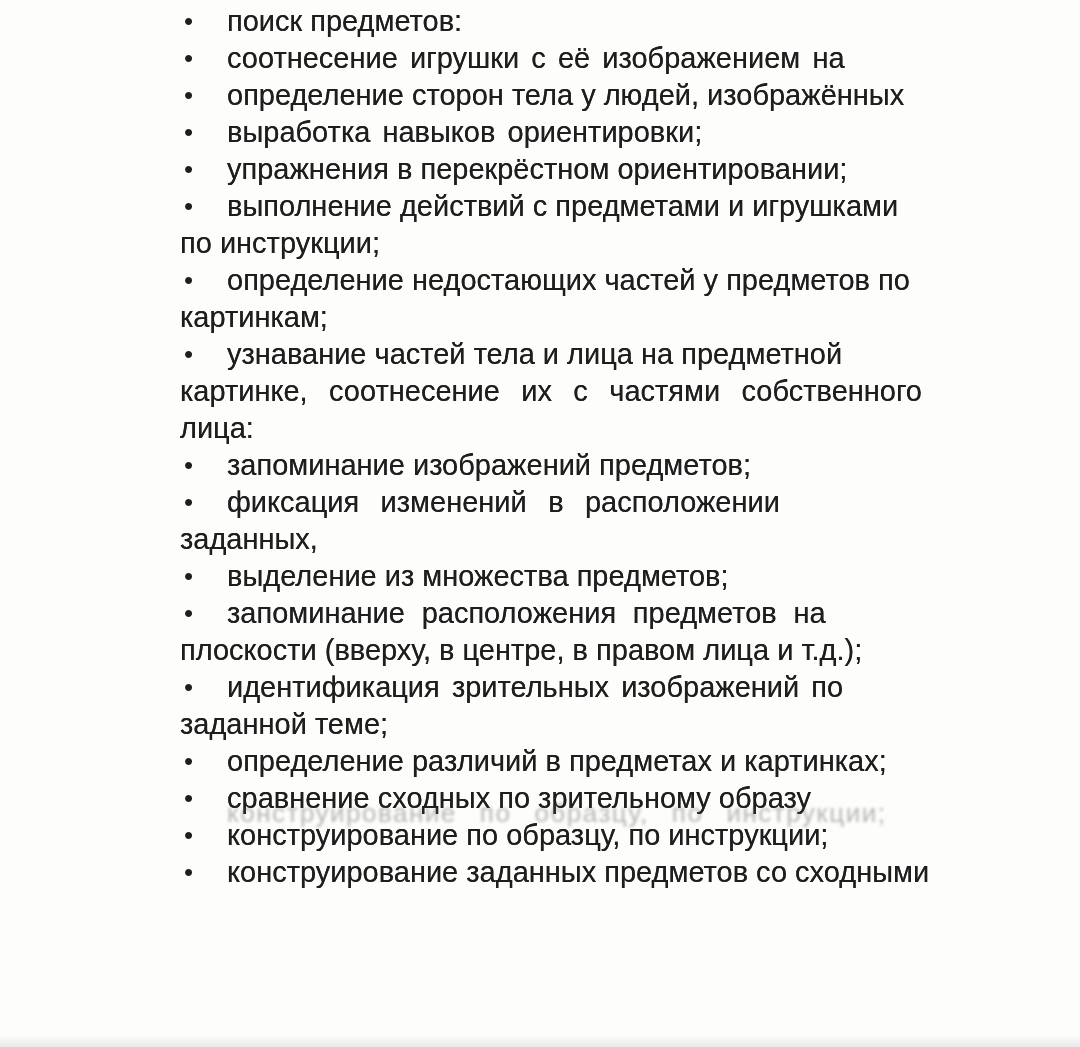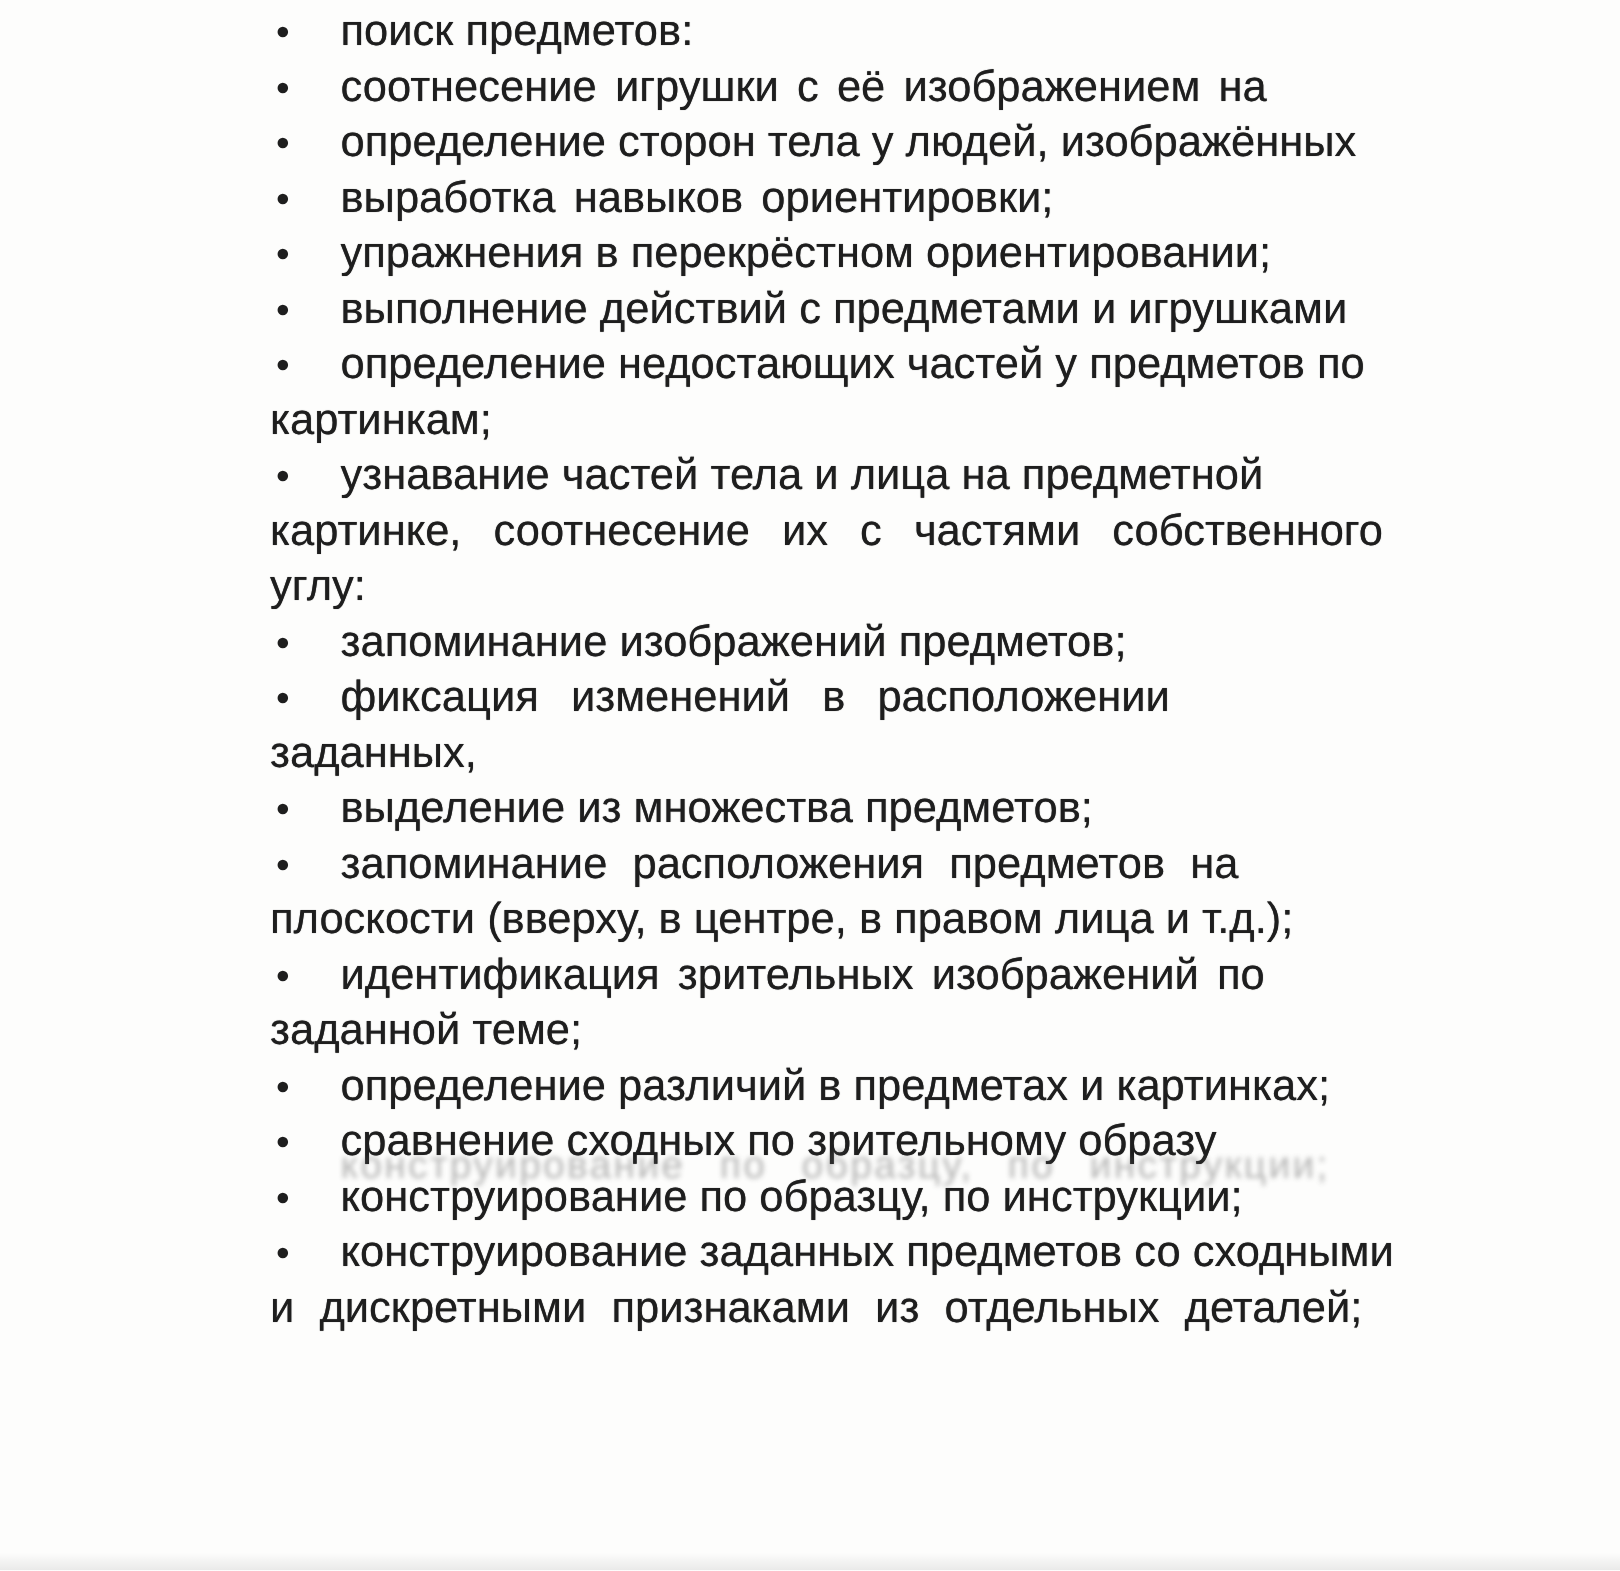--- a/index.html
+++ b/index.html
@@ -86,29 +86,30 @@
         <span class="line first">определение сторон тела у людей, изображённых<span class="bullet">•</span></span>
       </div>
       <div class="item">
         <span class="line first sp-slight">выработка навыков ориентировки;<span class="bullet">•</span></span>
       </div>
       <div class="item">
         <span class="line first">упражнения в перекрёстном ориентировании;<span class="bullet">•</span></span>
       </div>
       <div class="item">
         <span class="line first">выполнение действий с предметами и игрушками<span class="bullet">•</span></span>
+        <span class="line">по инструкции;</span>
       </div>
       <div class="item">
         <span class="line first">определение недостающих частей у предметов по<span class="bullet">•</span></span>
         <span class="line">картинкам;</span>
       </div>
       <div class="item">
         <span class="line first">узнавание частей тела и лица на предметной<span class="bullet">•</span></span>
         <span class="line sp-wide">картинке, соотнесение их с частями собственного</span>
-        <span class="line">углу:</span>
+        <span class="line">лица:</span>
       </div>
       <div class="item">
         <span class="line first">запоминание изображений предметов;<span class="bullet">•</span></span>
       </div>
       <div class="item">
         <span class="line first sp-wide">фиксация изменений в расположении<span class="bullet">•</span></span>
         <span class="line">заданных,</span>
       </div>
       <div class="item">
         <span class="line first">выделение из множества предметов;<span class="bullet">•</span></span>
@@ -126,16 +127,15 @@
       </div>
       <div class="item">
         <span class="line first">сравнение сходных по зрительному образу<span class="bullet">•</span></span>
       </div>
       <div class="item">
         <span class="ghost">конструирование по образцу, по инструкции;</span>
         <span class="line first">конструирование по образцу, по инструкции;<span class="bullet">•</span></span>
       </div>
       <div class="item">
         <span class="line first">конструирование заданных предметов со сходными<span class="bullet">•</span></span>
-        <span class="line sp-mid">и дискретными признаками из отдельных деталей;</span>
       </div>
     </div>
 </div>
 
 </body></html>

